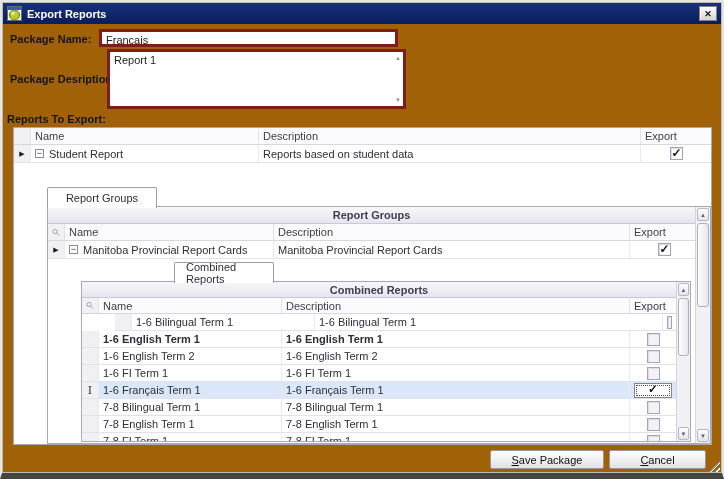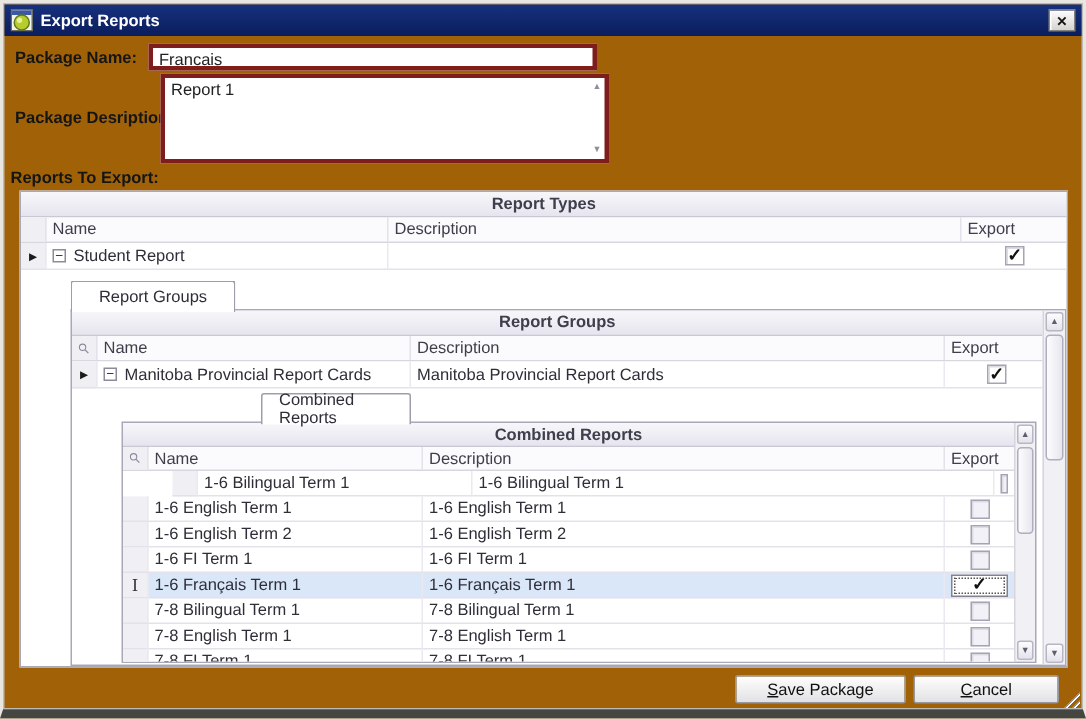--- a/index.html
+++ b/index.html
@@ -105,35 +105,35 @@
   <span class="form-label" style="left:8px; top:71px;">Package Desription:</span>
   <div class="field" id="txt-desc">
     <span>Report 1</span>
     <span class="mini-arr up">▲</span>
     <span class="mini-arr dn">▼</span>
   </div>
 
   <span class="form-label" style="left:5px; top:111px;">Reports To Export:</span>
 
   <div class="gridbox" style="left:11px; top:125px; width:699px; height:318px;">
-    <div class="ghead">Report Types</div>
     <div class="cols">
       <div class="c ind"></div>
       <div class="c" style="width:228px;">Name</div>
       <div class="c" style="width:382px;">Description</div>
       <div class="c" style="flex:1; border-right:none;">Export</div>
     </div>
     <div class="row">
       <div class="c ind">
           <span class="arrow-ind">▶</span>
         </div>
       <div class="c" style="width:228px;">
         <span class="expand">−</span>
         <span>Student Report</span>
       </div>
+      <div class="c" style="width:382px;">Reports based on student data</div>
       <div class="c export-right" style="flex:1; border-right:none; padding-right:28px;">
         <span class="cb on">
             <span class="mark">✓</span>
           </span>
       </div>
     </div>
 
     <div style="position:absolute; left:33px; top:59px; width:664px; height:257px;">
       <div class="tab active" style="left:0; top:0; width:110px;">Report Groups</div>
       <div class="gridbox" style="left:0; top:19px; width:664px; height:238px;">
@@ -184,21 +184,21 @@
                 </div>
 
                 <div class="row crow" style="height:17px;padding-left:33px;">
                   <div class="c ind"></div>
                   <div class="c" style="width:183px;">1-6 Bilingual Term 1</div>
                   <div class="c" style="width:348px;">1-6 Bilingual Term 1</div>
                   <div class="c export-center" style="flex:1; border-right:none;">
                       <span class="cb"></span>
                     </div>
                 </div>
-                <div class="row crow" style="height:17px;">
+                <div class="row crow" style="height:17px;font-weight:bold;">
                   <div class="c ind"></div>
                   <div class="c" style="width:183px;">1-6 English Term 1</div>
                   <div class="c" style="width:348px;">1-6 English Term 1</div>
                   <div class="c export-center" style="flex:1; border-right:none;">
                       <span class="cb"></span>
                     </div>
                 </div>
                 <div class="row crow" style="height:17px;">
                   <div class="c ind"></div>
                   <div class="c" style="width:183px;">1-6 English Term 2</div>

